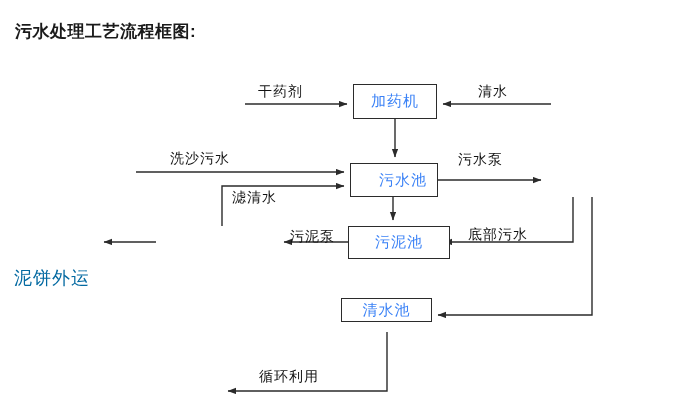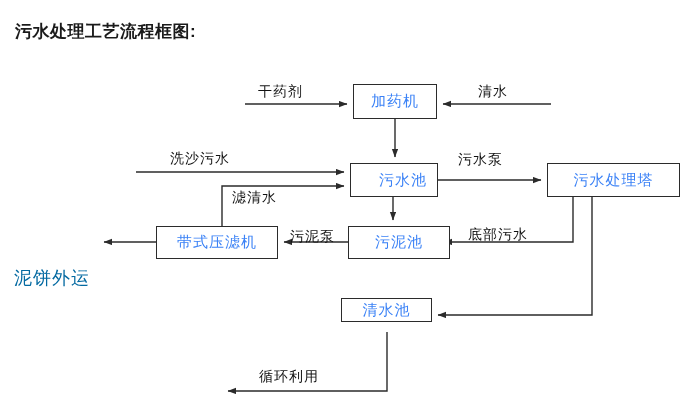--- a/index.html
+++ b/index.html
@@ -108,27 +108,21 @@
   </svg>
 
   <div class="node" style="left:353px; top:84px; width:84px; height:35px;">
     <span>加药机</span>
   </div>
 
   <div class="node" style="left:350px; top:163px; width:88px; height:34px;padding-left:18px;">
     <span>污水池</span>
   </div>
 
-  <div class="node" style="left:547px; top:163px; width:133px; height:34px;">
-    <span>污水处理塔</span>
-  </div>
 
-  <div class="node" style="left:156px; top:226px; width:122px; height:33px;">
-    <span>带式压滤机</span>
-  </div>
 
   <div class="node" style="left:348px; top:226px; width:102px; height:33px;">
     <span>污泥池</span>
   </div>
 
   <div class="node" style="left:341px; top:298px; width:91px; height:24px;">
     <span>清水池</span>
   </div>
 
   <div class="edge-label" style="left:258px; top:83px;">干药剂</div>

